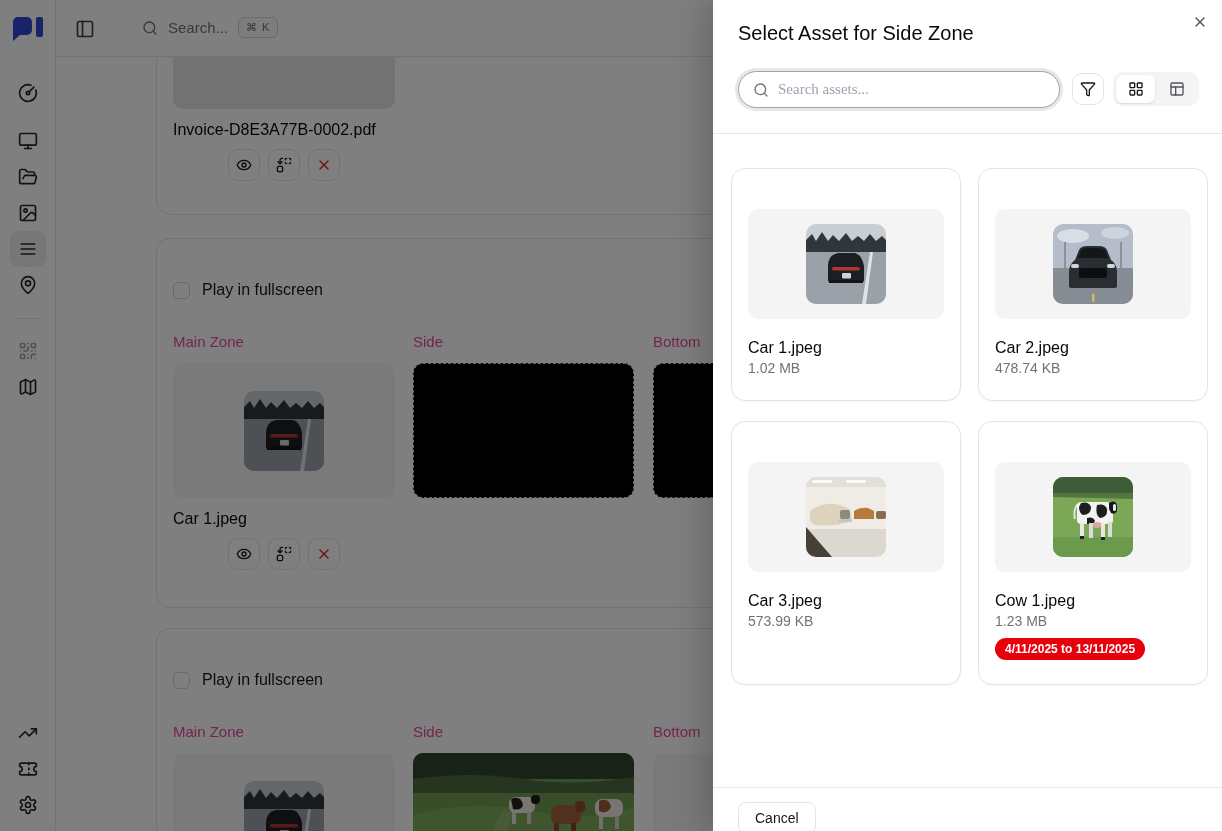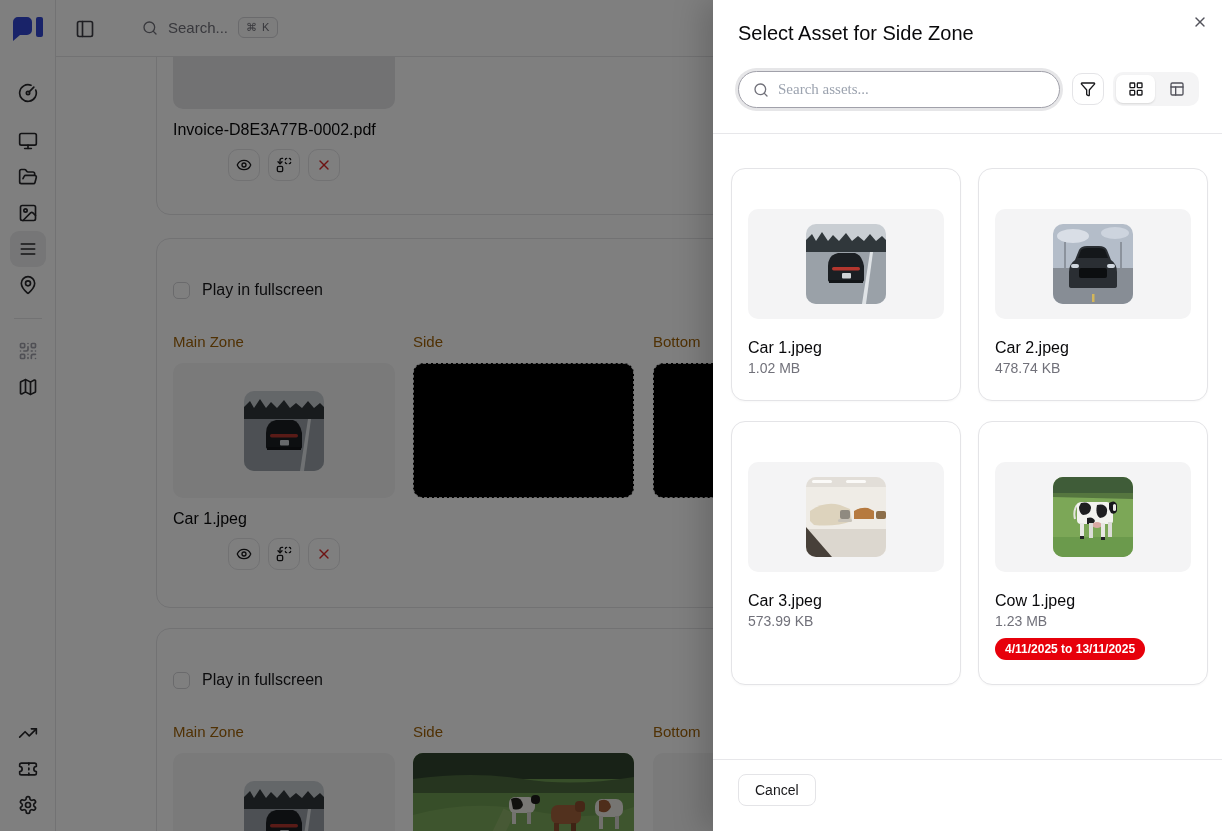--- a/index.html
+++ b/index.html
@@ -30,21 +30,21 @@
                 gap:10px; color:#71717a; }
   .hdr-search .txt { font-size:15px; }
   .kbd { border:1px solid #d4d4d8; background:#fafafa; border-radius:6px; font-size:11px;
          color:#71717a; padding:3px 7px; letter-spacing:1px; }
 
   .content { position:absolute; left:0; top:57px; right:0; bottom:0; background:#fff;
              overflow:hidden; }
   .card { position:absolute; left:100px; width:640px; background:#fff;
           border:1px solid #e4e4e7; border-radius:14px; }
   .col { position:absolute; width:222px; }
-  .zlabel { font-size:15px; color:#a16207; }
+  .zlabel { font-size:15px; color:#ec4899; }
   .panel { margin-top:13px; height:135px; border-radius:10px; background:#f4f4f5;
            display:flex; align-items:center; justify-content:center; overflow:hidden; }
   .panel.dark { background:#000; border:1px dashed #cfcfcf; }
   .panel.photo { padding:0; display:block; }
   .thumb80 { width:80px; height:80px; border-radius:10px; display:block; }
   .fname { font-size:16px; font-weight:500; color:#09090b; }
   .acts { display:flex; gap:8px; justify-content:center; }
   .abtn { width:32px; height:32px; border:1px solid #e4e4e7; border-radius:10px;
           background:#fff; display:flex; align-items:center; justify-content:center;
           color:#18181b; }
@@ -88,21 +88,21 @@
   .acard { border:1px solid #e4e4e7; border-radius:14px; background:#fff;
            padding:40px 16px 24px; display:flex; flex-direction:column;
            box-shadow:0 1px 2px rgba(0,0,0,.03); }
   .tarea { height:110px; background:#f4f4f5; border-radius:10px; display:flex;
            align-items:center; justify-content:center; }
   .aname { margin-top:20px; font-size:16px; font-weight:500; }
   .asize { margin-top:3px; font-size:14px; color:#71717a; }
   .abadge { margin-top:9px; align-self:flex-start; background:#e7000b; color:#fff;
             font-size:12px; font-weight:700; padding:4px 10px; border-radius:999px; }
 
-  .m-foot { position:absolute; left:0; bottom:0; width:100%; height:72px; background:#fff;
+  .m-foot { position:absolute; left:0; bottom:0; width:100%; height:44px; background:#fff;
             border-top:1px solid #e7e7ea; }
   .cancel { position:absolute; left:25px; top:14px; height:32px; padding:0 16px;
             border:1px solid #e4e4e7; border-radius:8px; background:#fff; font-size:14px;
             font-weight:500; color:#18181b; font-family:"Liberation Sans", sans-serif; }
 </style>
 </head>
 <body>
 
 <aside class="sidebar">
   <div class="logo">

